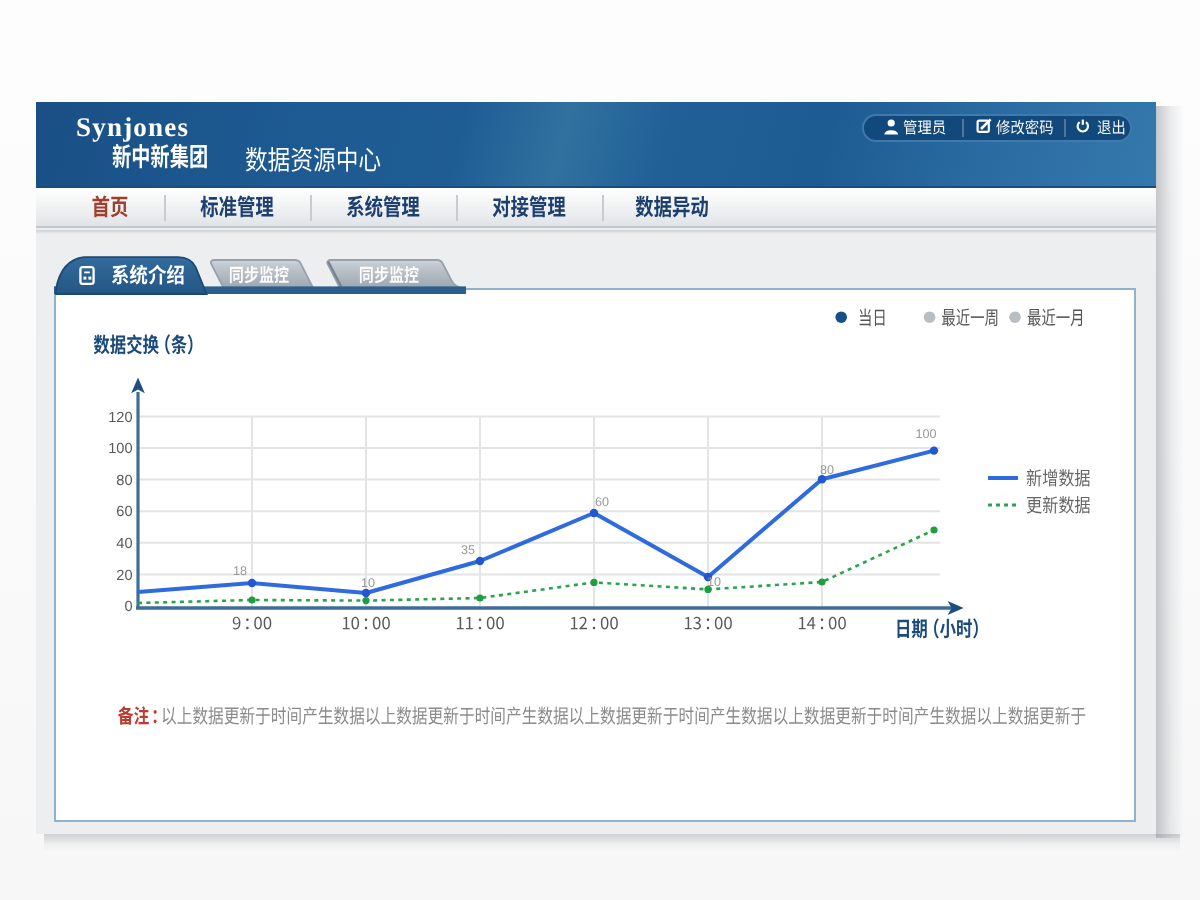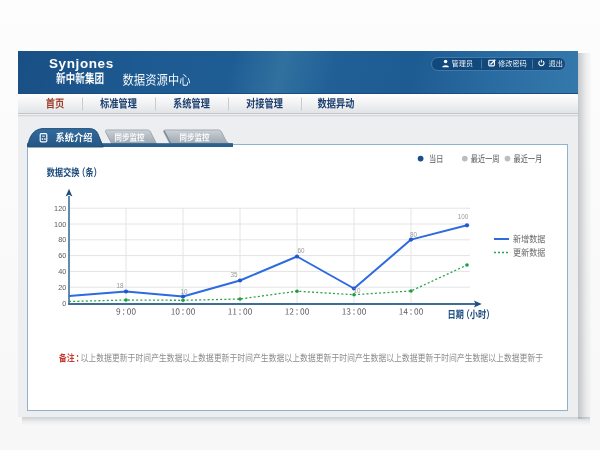--- a/index.html
+++ b/index.html
@@ -6,21 +6,21 @@
 #page{position:absolute;left:18px;top:51px;width:560px;height:366px;background:#eceef0}
 #shr{position:absolute;left:578px;top:53px;width:14px;height:366px;background:linear-gradient(90deg,rgba(120,127,134,.42),rgba(120,127,134,.13) 55%,rgba(120,127,134,0))}
 #shb{position:absolute;left:22px;top:417px;width:568px;height:9px;background:linear-gradient(180deg,rgba(120,127,134,.33),rgba(120,127,134,.08) 55%,rgba(120,127,134,0))}
 #hd{position:absolute;left:0;top:0;width:560px;height:43px;border-bottom:1px solid #1a4c80;box-sizing:border-box;
  background:linear-gradient(104deg,#194f85 0%,#1d5a91 22%,#1e5d94 38%,#30719f 47%,#206097 56%,#1d5c93 70%,#2d6fa4 88%,#3579ac 100%)}
 #nav{position:absolute;left:0;top:43px;width:560px;height:20px;background:linear-gradient(180deg,#ffffff 0%,#f2f3f4 45%,#e1e4e7 100%);border-bottom:1px solid #c2c7cb}
 #navsh{position:absolute;left:0;top:64px;width:560px;height:2px;background:linear-gradient(180deg,rgba(150,155,160,.35),rgba(150,155,160,0))}
 #panel{position:absolute;left:9px;top:93px;width:541px;height:267px;background:#fff;border:1px solid #8fb2cf}
 #pill{position:absolute;left:413px;top:5.5px;width:135px;height:14.5px;border-radius:7.5px;background:#12497c;border:1px solid #4079ab}
 svg.ov{position:absolute;left:0;top:0;width:600px;height:450px}
-#syn{position:absolute;left:49px;top:56px;color:#fff;font-size:13.5px;letter-spacing:0.6px;font-weight:bold;font-family:Liberation Sans, sans-serif}
+#syn{position:absolute;left:38px;top:56px;color:#fff;font-size:13.5px;letter-spacing:0.6px;font-weight:bold;font-family:Liberation Serif, serif}
 </style></head>
 <body>
 <div id="stage">
 <div id="shr"></div>
 <div id="shb"></div>
 <div id="page">
   <div id="hd"></div>
   <div id="nav"></div>
   <div id="pill"></div>
   <div id="navsh"></div>

